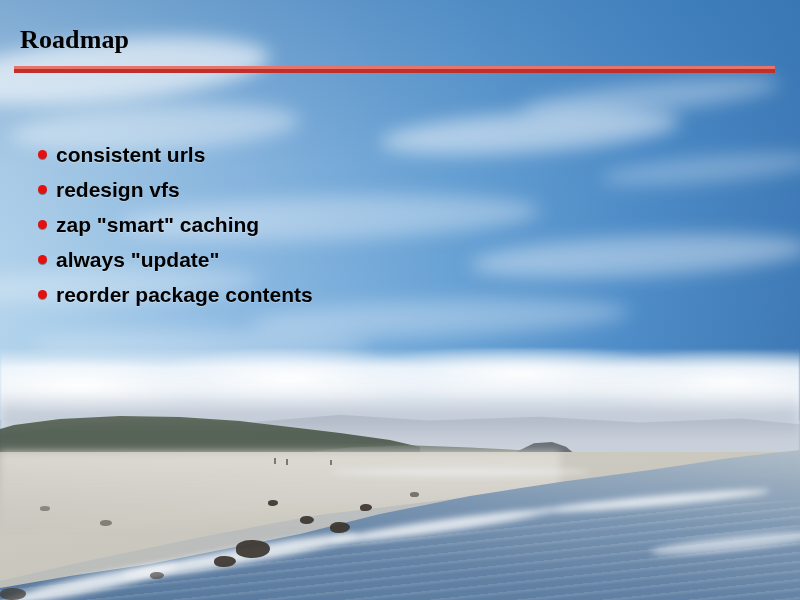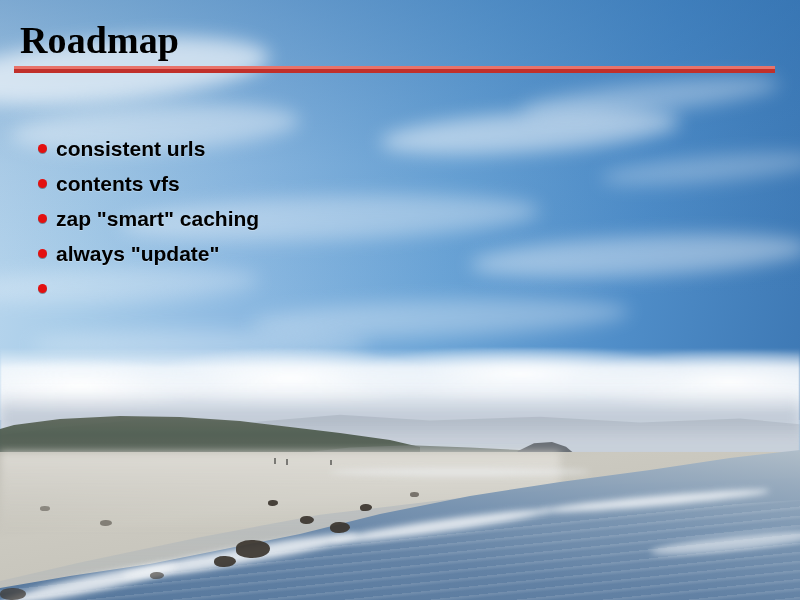--- a/index.html
+++ b/index.html
@@ -221,21 +221,21 @@
   .fg2 { left: 286px; top: 459px; }
   .fg3 { left: 330px; top: 460px; height: 5px; }
 
   
   .title {
     position: absolute;
     left: 20px;
     top: 22px;
     font-family: "Liberation Serif", "DejaVu Serif", serif;
     font-weight: bold;
-    font-size: 38px;
+    font-size: 26px;
     line-height: 36px;
     color: #000000;
     letter-spacing: .1px;
     white-space: nowrap;
   }
 
   .rule {
     position: absolute;
     left: 14px;
     top: 66px;
@@ -247,21 +247,21 @@
     background: #e8736a;
   }
   .rule .rule-bot {
     position: absolute; left: 0; top: 3px; width: 100%; height: 4px;
     background: #c0302b;
   }
 
   .bullets {
     position: absolute;
     left: 38px;
-    top: 131px;
+    top: 137px;
     width: 700px;
   }
   .bullet-row {
     position: relative;
     height: 35px;
     display: flex;
     align-items: center;
   }
   .bullet-dot {
     flex: 0 0 auto;
@@ -353,28 +353,29 @@
     <div class="rule-bot"></div>
   </div>
 
   <div class="bullets">
     <div class="bullet-row">
       <span class="bullet-dot"></span>
       <span class="bullet-text">consistent urls</span>
     </div>
     <div class="bullet-row">
       <span class="bullet-dot"></span>
-      <span class="bullet-text">contents vfs</span>
+      <span class="bullet-text">redesign vfs</span>
     </div>
     <div class="bullet-row">
       <span class="bullet-dot"></span>
       <span class="bullet-text">zap "smart" caching</span>
     </div>
     <div class="bullet-row">
       <span class="bullet-dot"></span>
       <span class="bullet-text">always "update"</span>
     </div>
     <div class="bullet-row">
       <span class="bullet-dot"></span>
+      <span class="bullet-text">reorder package contents</span>
     </div>
   </div>
 
 </div>
 
 </body></html>

